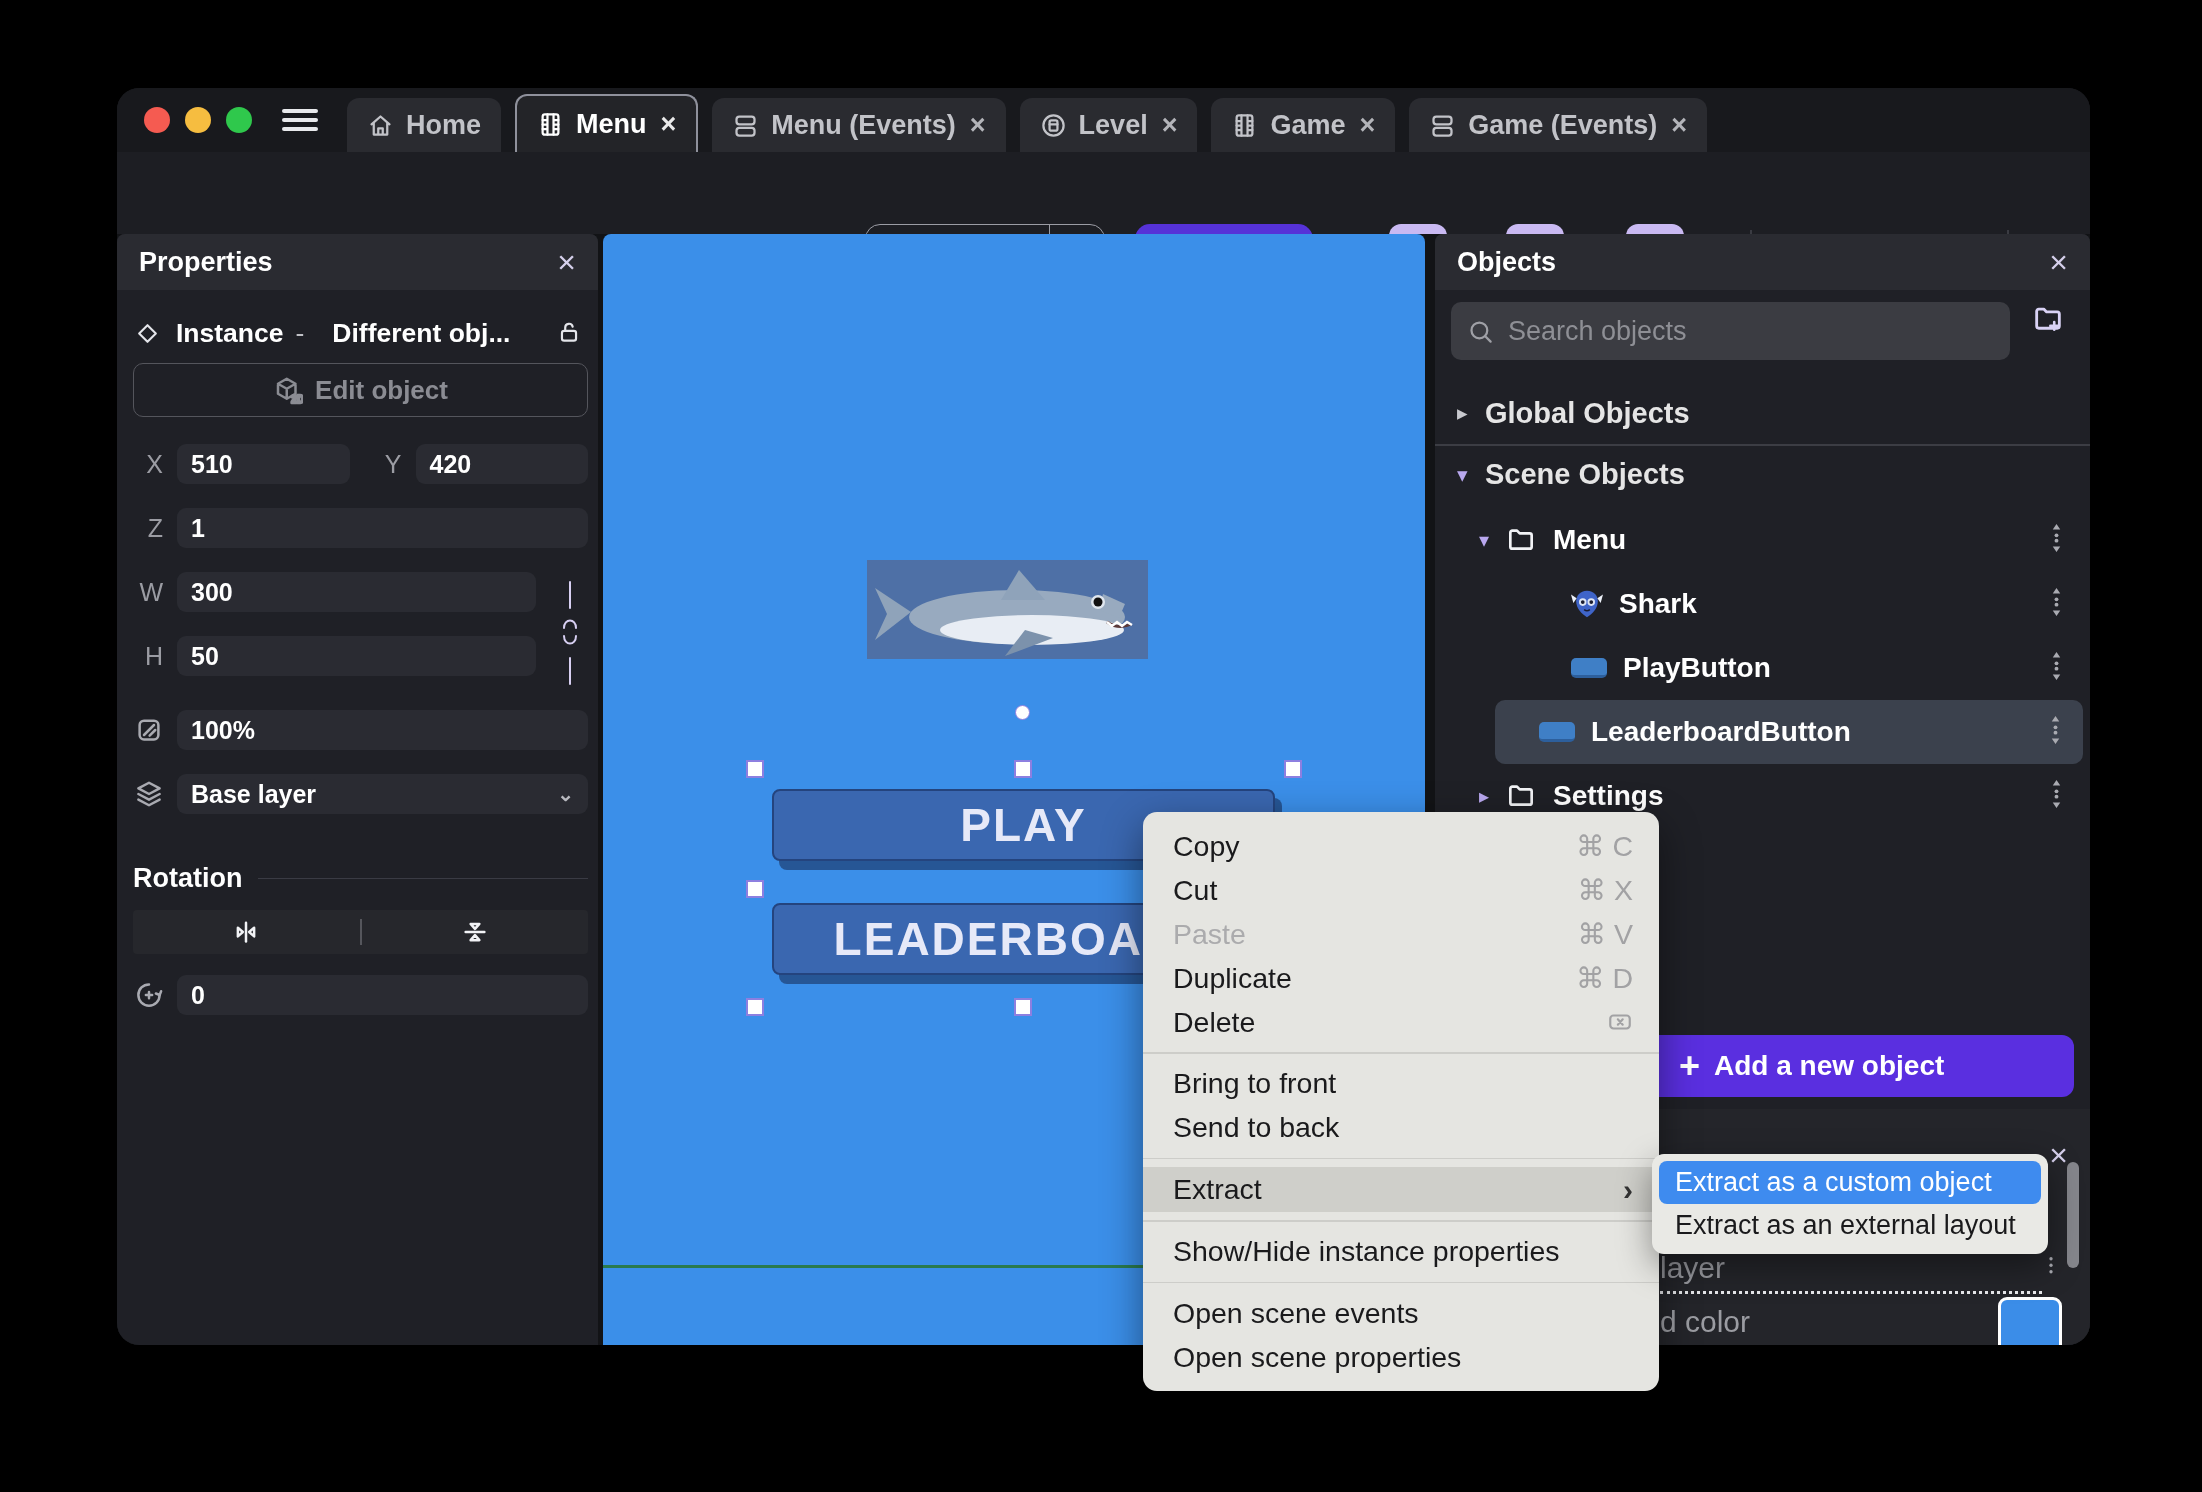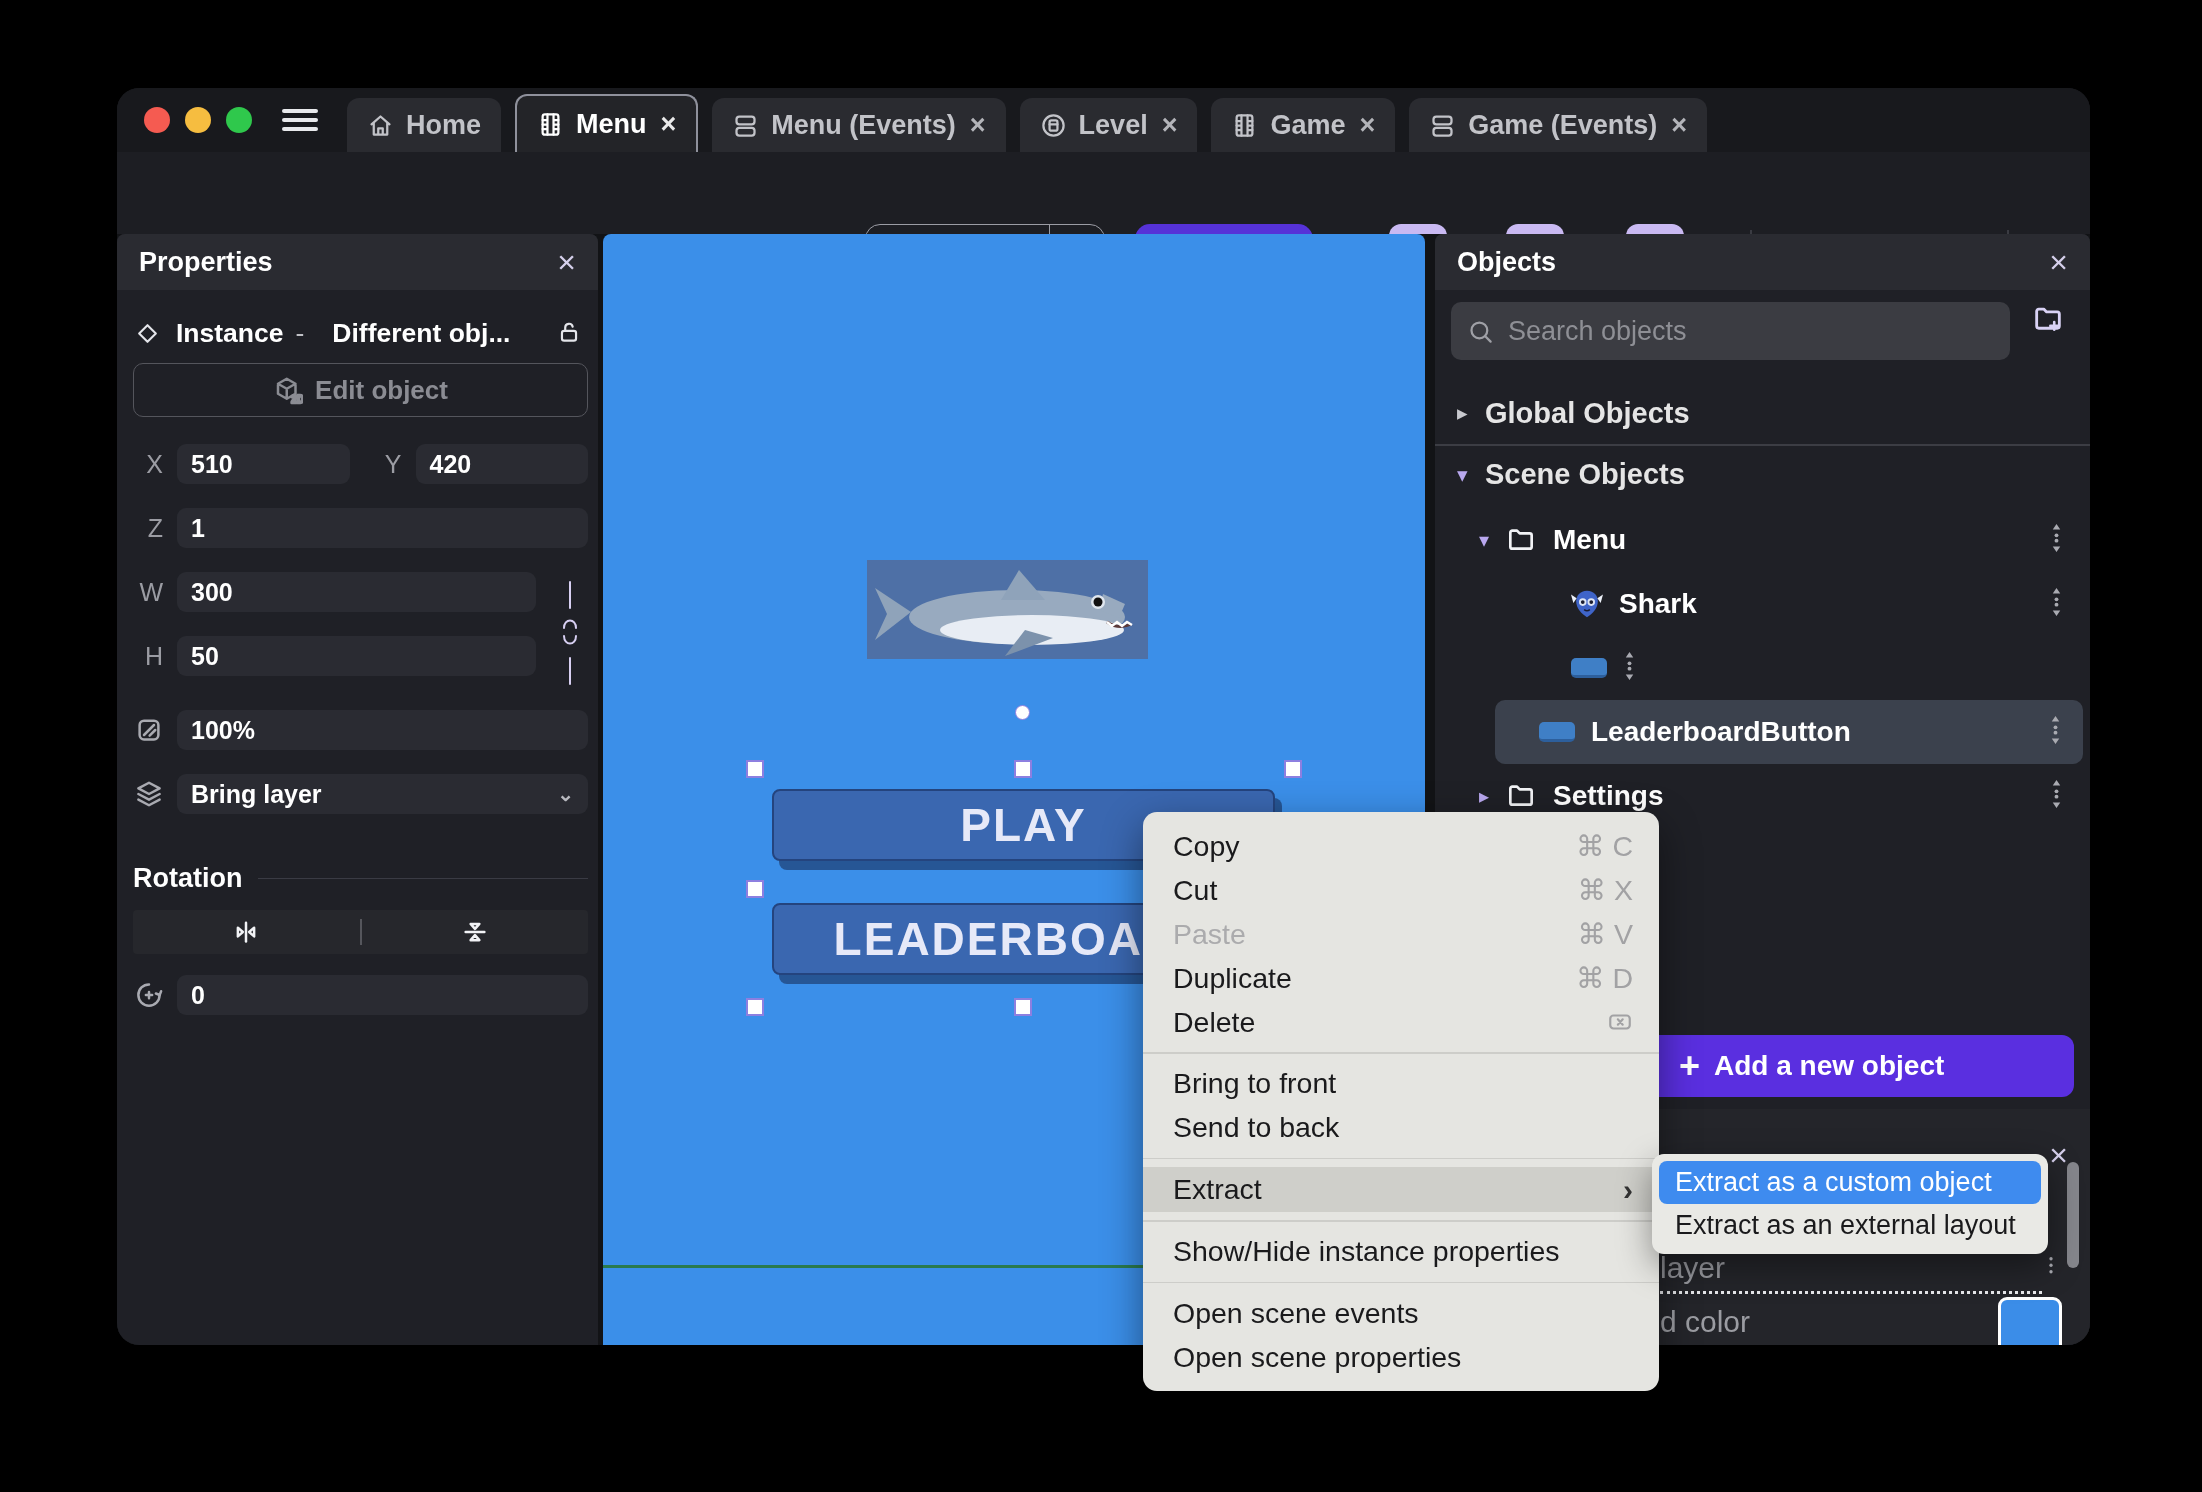--- a/index.html
+++ b/index.html
@@ -386,21 +386,21 @@
       </div>
       <div class="prow">
         <span class="picon">
           <svg class="ln" viewBox="0 0 24 24">
               <path d="M12 3 L20.5 7.5 L12 12 L3.5 7.5 Z"></path>
               <path d="M3.5 12 L12 16.5 L20.5 12"></path>
               <path d="M3.5 16.5 L12 21 L20.5 16.5"></path>
             </svg>
           </span>
         <div class="pinput">
-          <span>Bring layer</span>
+          <span>Base layer</span>
           <span class="chev">⌄</span>
         </div>
       </div>
       <div id="rot-title">
         <span class="t">Rotation</span>
         <span class="line"></span>
       </div>
       <div id="flipbar">
         <span class="seg">
           <svg class="ln" viewBox="0 0 24 24">
@@ -523,20 +523,21 @@
         <span class="kebab">
           <svg viewBox="0 0 12 28" fill="currentColor">
               <path d="M6 1 L9.5 6 H2.5 Z M6 27 L2.5 22 H9.5 Z"></path>
               <circle cx="6" cy="11.5" r="1.8"></circle>
               <circle cx="6" cy="16.5" r="1.8"></circle>
             </svg></span>
       </div>
 
       <div class="trow indent2">
         <span class="thumb"></span>
+        <span class="lbl">PlayButton</span>
         <span class="kebab">
           <svg viewBox="0 0 12 28" fill="currentColor">
               <path d="M6 1 L9.5 6 H2.5 Z M6 27 L2.5 22 H9.5 Z"></path>
               <circle cx="6" cy="11.5" r="1.8"></circle>
               <circle cx="6" cy="16.5" r="1.8"></circle>
             </svg></span>
       </div>
 
       <div id="selrow-wrap">
         <div class="trow">

